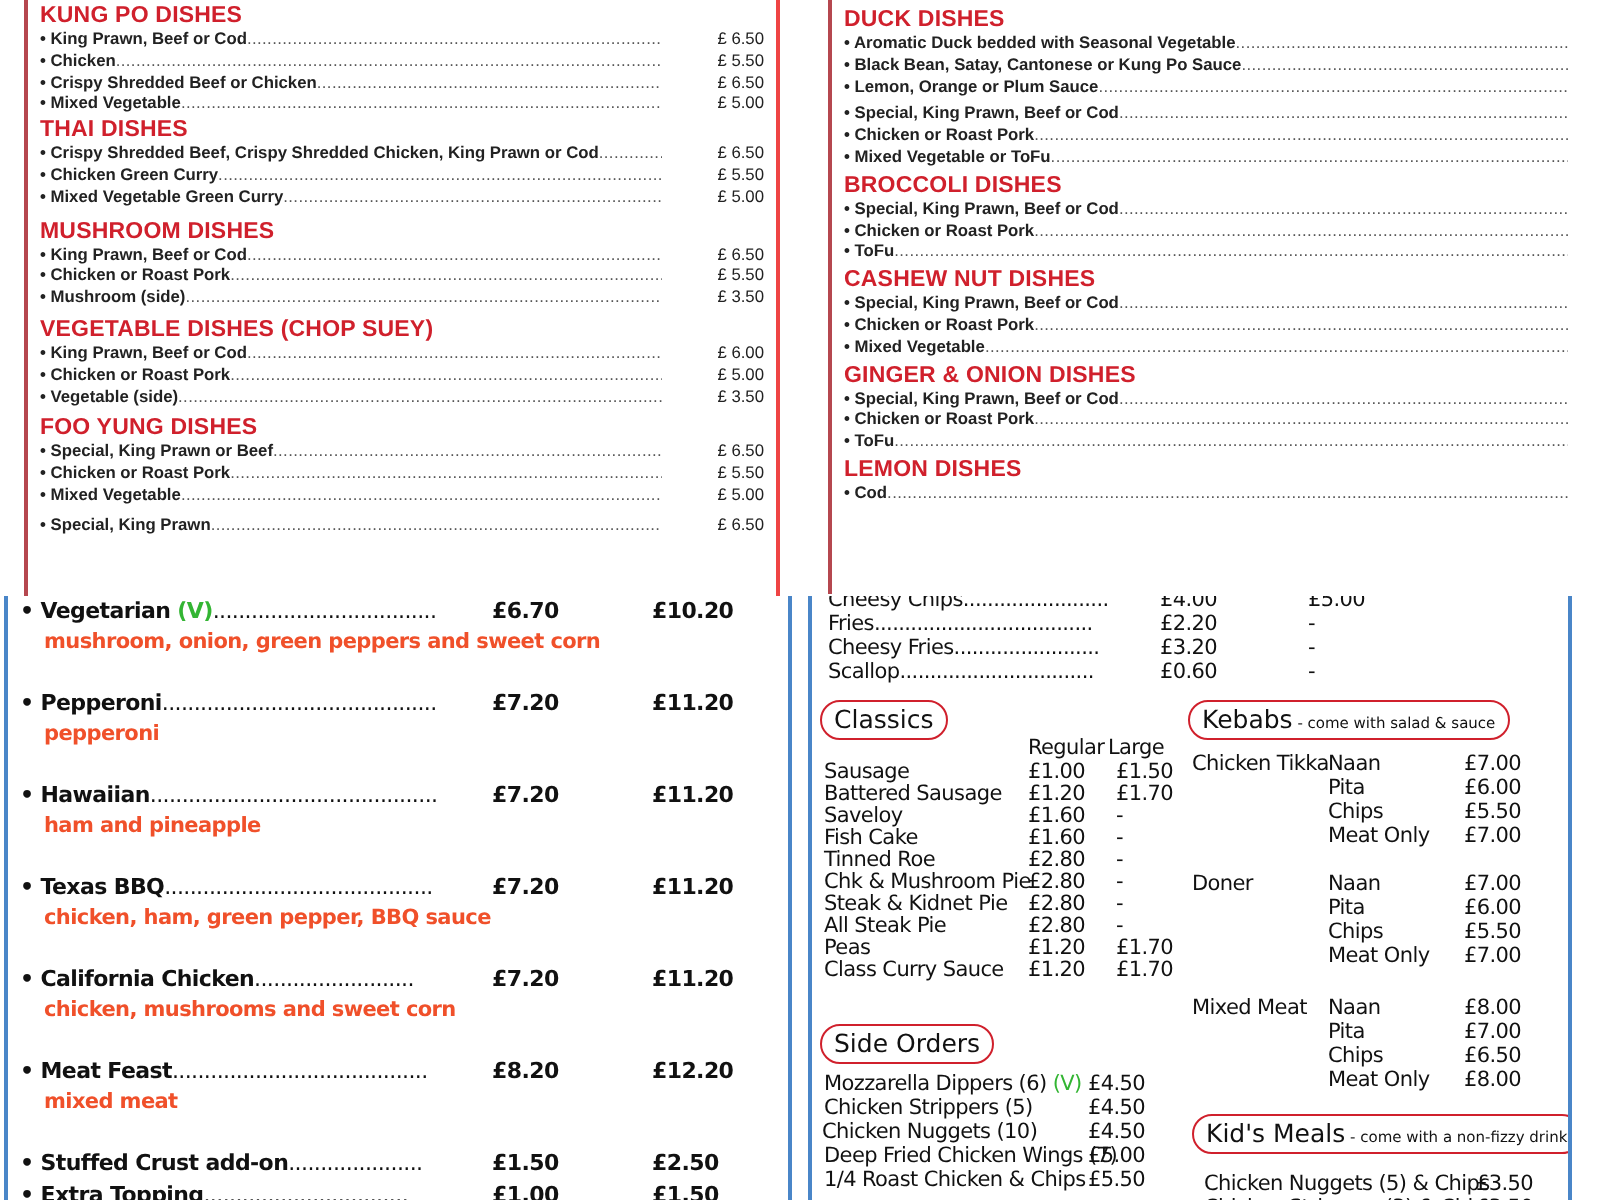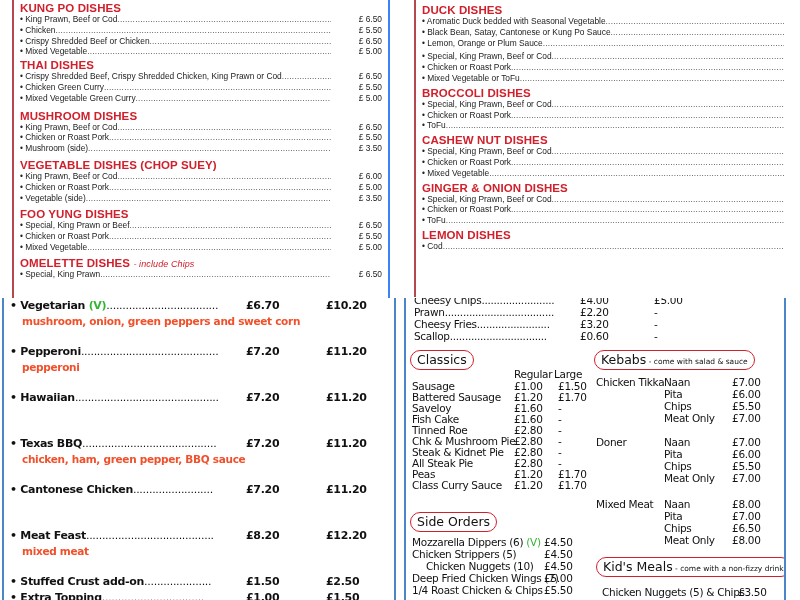--- a/index.html
+++ b/index.html
@@ -1,28 +1,28 @@
 <!DOCTYPE html>
 <html><head>
 <meta charset="utf-8">
 <style>
   * { box-sizing: border-box; margin: 0; padding: 0; }
   html, body { width: 800px; height: 600px; overflow: hidden; background: #ffffff; }
   body { position: relative; font-family: "Liberation Sans", sans-serif; }
 
   .panel { position: absolute; overflow: hidden; background: #fff; }
   
-  .cn-panel { border-left: 2px solid #b5474f; border-right: 2px solid #3b82f6; }
+  .cn-panel { border-left: 2px solid #b5474f; border-right: 2px solid #ef4444; }
   #tl { left: 12px; top: 0; width: 378px; height: 298px; }
   #tr { left: 414px; top: 0; width: 429px; height: 297px; }
   .cn-inner { padding: 0 6px 0 6px; }
   .cn-head { color: #d0202c; font-weight: bold; font-size: 11.5px; letter-spacing: 0.1px; white-space: nowrap; }
   .cn-head .note { color: #d0202c; font-weight: normal; font-style: italic; font-size: 9px; }
   .cn-row { display: flex; font-size: 8.4px; color: #222; height: 10.8px; line-height: 10.8px; white-space: nowrap; }
-  .cn-row .name { flex: 0 0 auto; }
+  .cn-row .name { flex: 0 0 auto; font-weight: bold; }
   .cn-row .dots { flex: 1 1 auto; overflow: hidden; color: #555; letter-spacing: 0.2px; }
   .cn-row .dots::before { content: "........................................................................................................................................................................................................................"; }
   .cn-row .price { flex: 0 0 auto; padding-left: 2px; margin-left: 26px; }
 
   
   #bl { left: 2px; top: 298px; width: 394px; height: 302px; border-left: 2px solid #4a86c8; border-right: 2px solid #4a86c8; }
   .pz-item { position: absolute; left: 6px; width: 380px; }
   .pz-line { display: flex; font-family: "DejaVu Sans", sans-serif; font-weight: bold; font-size: 11px; color: #111; white-space: nowrap; height: 16px; line-height: 16px; letter-spacing: -0.3px; }
   .pz-line .name { flex: 0 0 auto; }
   .pz-line .name .veg { color: #33b533; }
@@ -133,21 +133,20 @@
           <span class="dots"></span>
           <span class="price">£ 5.50</span>
         </div>
         <div class="cn-row">
           <span class="name">• Mixed Vegetable</span>
           <span class="dots"></span>
           <span class="price">£ 5.00</span>
         </div>
       </div>
       <div class="cn-section" style="margin-top: 4px;">
-        <div class="cn-head"><span>OMELETTE DISHES</span> <span class="note">- include Chips</span></div>
         <div class="cn-row">
           <span class="name">• Special, King Prawn</span>
           <span class="dots"></span>
           <span class="price">£ 6.50</span>
         </div>
       </div>
     </div>
 </div>
 
 <div id="tr" class="panel cn-panel">
@@ -271,37 +270,39 @@
       </div>
       <div class="pz-desc">pepperoni</div>
     </div>
     <div class="pz-item" style="top: 92px;">
       <div class="pz-line">
         <span class="name"><span>• Hawaiian</span></span>
         <span class="dots">.............................................</span>
         <span class="p1">£7.20</span>
         <span class="p2">£11.20</span>
       </div>
+      <div class="pz-desc">ham and pineapple</div>
     </div>
     <div class="pz-item" style="top: 138px;">
       <div class="pz-line">
         <span class="name"><span>• Texas BBQ</span></span>
         <span class="dots">..........................................</span>
         <span class="p1">£7.20</span>
         <span class="p2">£11.20</span>
       </div>
       <div class="pz-desc">chicken, ham, green pepper, BBQ sauce</div>
     </div>
     <div class="pz-item" style="top: 184px;">
       <div class="pz-line">
-        <span class="name"><span>• Cantonese Chicken</span></span>
+        <span class="name"><span>• California Chicken</span></span>
         <span class="dots">.........................</span>
         <span class="p1">£7.20</span>
         <span class="p2">£11.20</span>
       </div>
+      <div class="pz-desc">chicken, mushrooms and sweet corn</div>
     </div>
     <div class="pz-item" style="top: 230px;">
       <div class="pz-line">
         <span class="name"><span>• Meat Feast</span></span>
         <span class="dots">........................................</span>
         <span class="p1">£8.20</span>
         <span class="p2">£12.20</span>
       </div>
       <div class="pz-desc">mixed meat</div>
     </div>
@@ -320,21 +321,21 @@
         <span class="p1">£1.00</span>
         <span class="p2">£1.50</span>
       </div>
     </div>
   </div>
 
 <div id="br" class="panel fc">
     <div class="fc-row" style="left: 8px; top: -4px; width: 172px; overflow: hidden;"><span>Cheesy Chips</span><span>........................</span></div>
     <div class="fc-row" style="left: 174px; top: -4px;">£4.00</div>
     <div class="fc-row" style="left: 248px; top: -4px;">£5.00</div>
-    <div class="fc-row" style="left: 8px; top: 8px; width: 172px; overflow: hidden;"><span>Prawn</span><span>....................................</span></div>
+    <div class="fc-row" style="left: 8px; top: 8px; width: 172px; overflow: hidden;"><span>Fries</span><span>....................................</span></div>
     <div class="fc-row" style="left: 174px; top: 8px;">£2.20</div>
     <div class="fc-row" style="left: 248px; top: 8px;">-</div>
     <div class="fc-row" style="left: 8px; top: 20px; width: 172px; overflow: hidden;"><span>Cheesy Fries</span><span>........................</span></div>
     <div class="fc-row" style="left: 174px; top: 20px;">£3.20</div>
     <div class="fc-row" style="left: 248px; top: 20px;">-</div>
     <div class="fc-row" style="left: 8px; top: 32px; width: 172px; overflow: hidden;"><span>Scallop</span><span>................................</span></div>
     <div class="fc-row" style="left: 174px; top: 32px;">£0.60</div>
     <div class="fc-row" style="left: 248px; top: 32px;">-</div>
     <div class="pill" style="left: 4px; top: 52px;"><span>Classics</span></div>
     <div class="fc-row" style="left: 108px; top: 70px;">Regular</div>
@@ -367,21 +368,21 @@
     <div class="fc-row" style="left: 108px; top: 170px;">£1.20</div>
     <div class="fc-row" style="left: 152px; top: 170px;">£1.70</div>
     <div class="fc-row" style="left: 6px; top: 181px;">Class Curry Sauce</div>
     <div class="fc-row" style="left: 108px; top: 181px;">£1.20</div>
     <div class="fc-row" style="left: 152px; top: 181px;">£1.70</div>
     <div class="pill" style="left: 4px; top: 214px;"><span>Side Orders</span></div>
     <div class="fc-row" style="left: 6px; top: 238px;"><span>Mozzarella Dippers (6) </span><span class="veg-g">(V)</span></div>
     <div class="fc-row" style="left: 138px; top: 238px;">£4.50</div>
     <div class="fc-row" style="left: 6px; top: 250px;"><span>Chicken Strippers (5)</span></div>
     <div class="fc-row" style="left: 138px; top: 250px;">£4.50</div>
-    <div class="fc-row" style="left: 20px; top: 262px;"><span>Chicken Nuggets (10)</span></div>
+    <div class="fc-row" style="left: 5px; top: 262px;"><span>Chicken Nuggets (10)</span></div>
     <div class="fc-row" style="left: 138px; top: 262px;">£4.50</div>
     <div class="fc-row" style="left: 6px; top: 274px;"><span>Deep Fried Chicken Wings (7)</span></div>
     <div class="fc-row" style="left: 138px; top: 274px;">£5.00</div>
     <div class="fc-row" style="left: 6px; top: 286px;"><span>1/4 Roast Chicken &amp; Chips</span></div>
     <div class="fc-row" style="left: 138px; top: 286px;">£5.50</div>
     <div class="pill" style="left: 188px; top: 52px;"><span>Kebabs</span><span class="sub"> - come with salad &amp; sauce</span></div>
     <div class="fc-row" style="left: 190px; top: 78px;">Chicken Tikka</div>
     <div class="fc-row" style="left: 258px; top: 78px;">Naan</div>
     <div class="fc-row" style="left: 326px; top: 78px;">£7.00</div>
     <div class="fc-row" style="left: 258px; top: 90px;">Pita</div>

